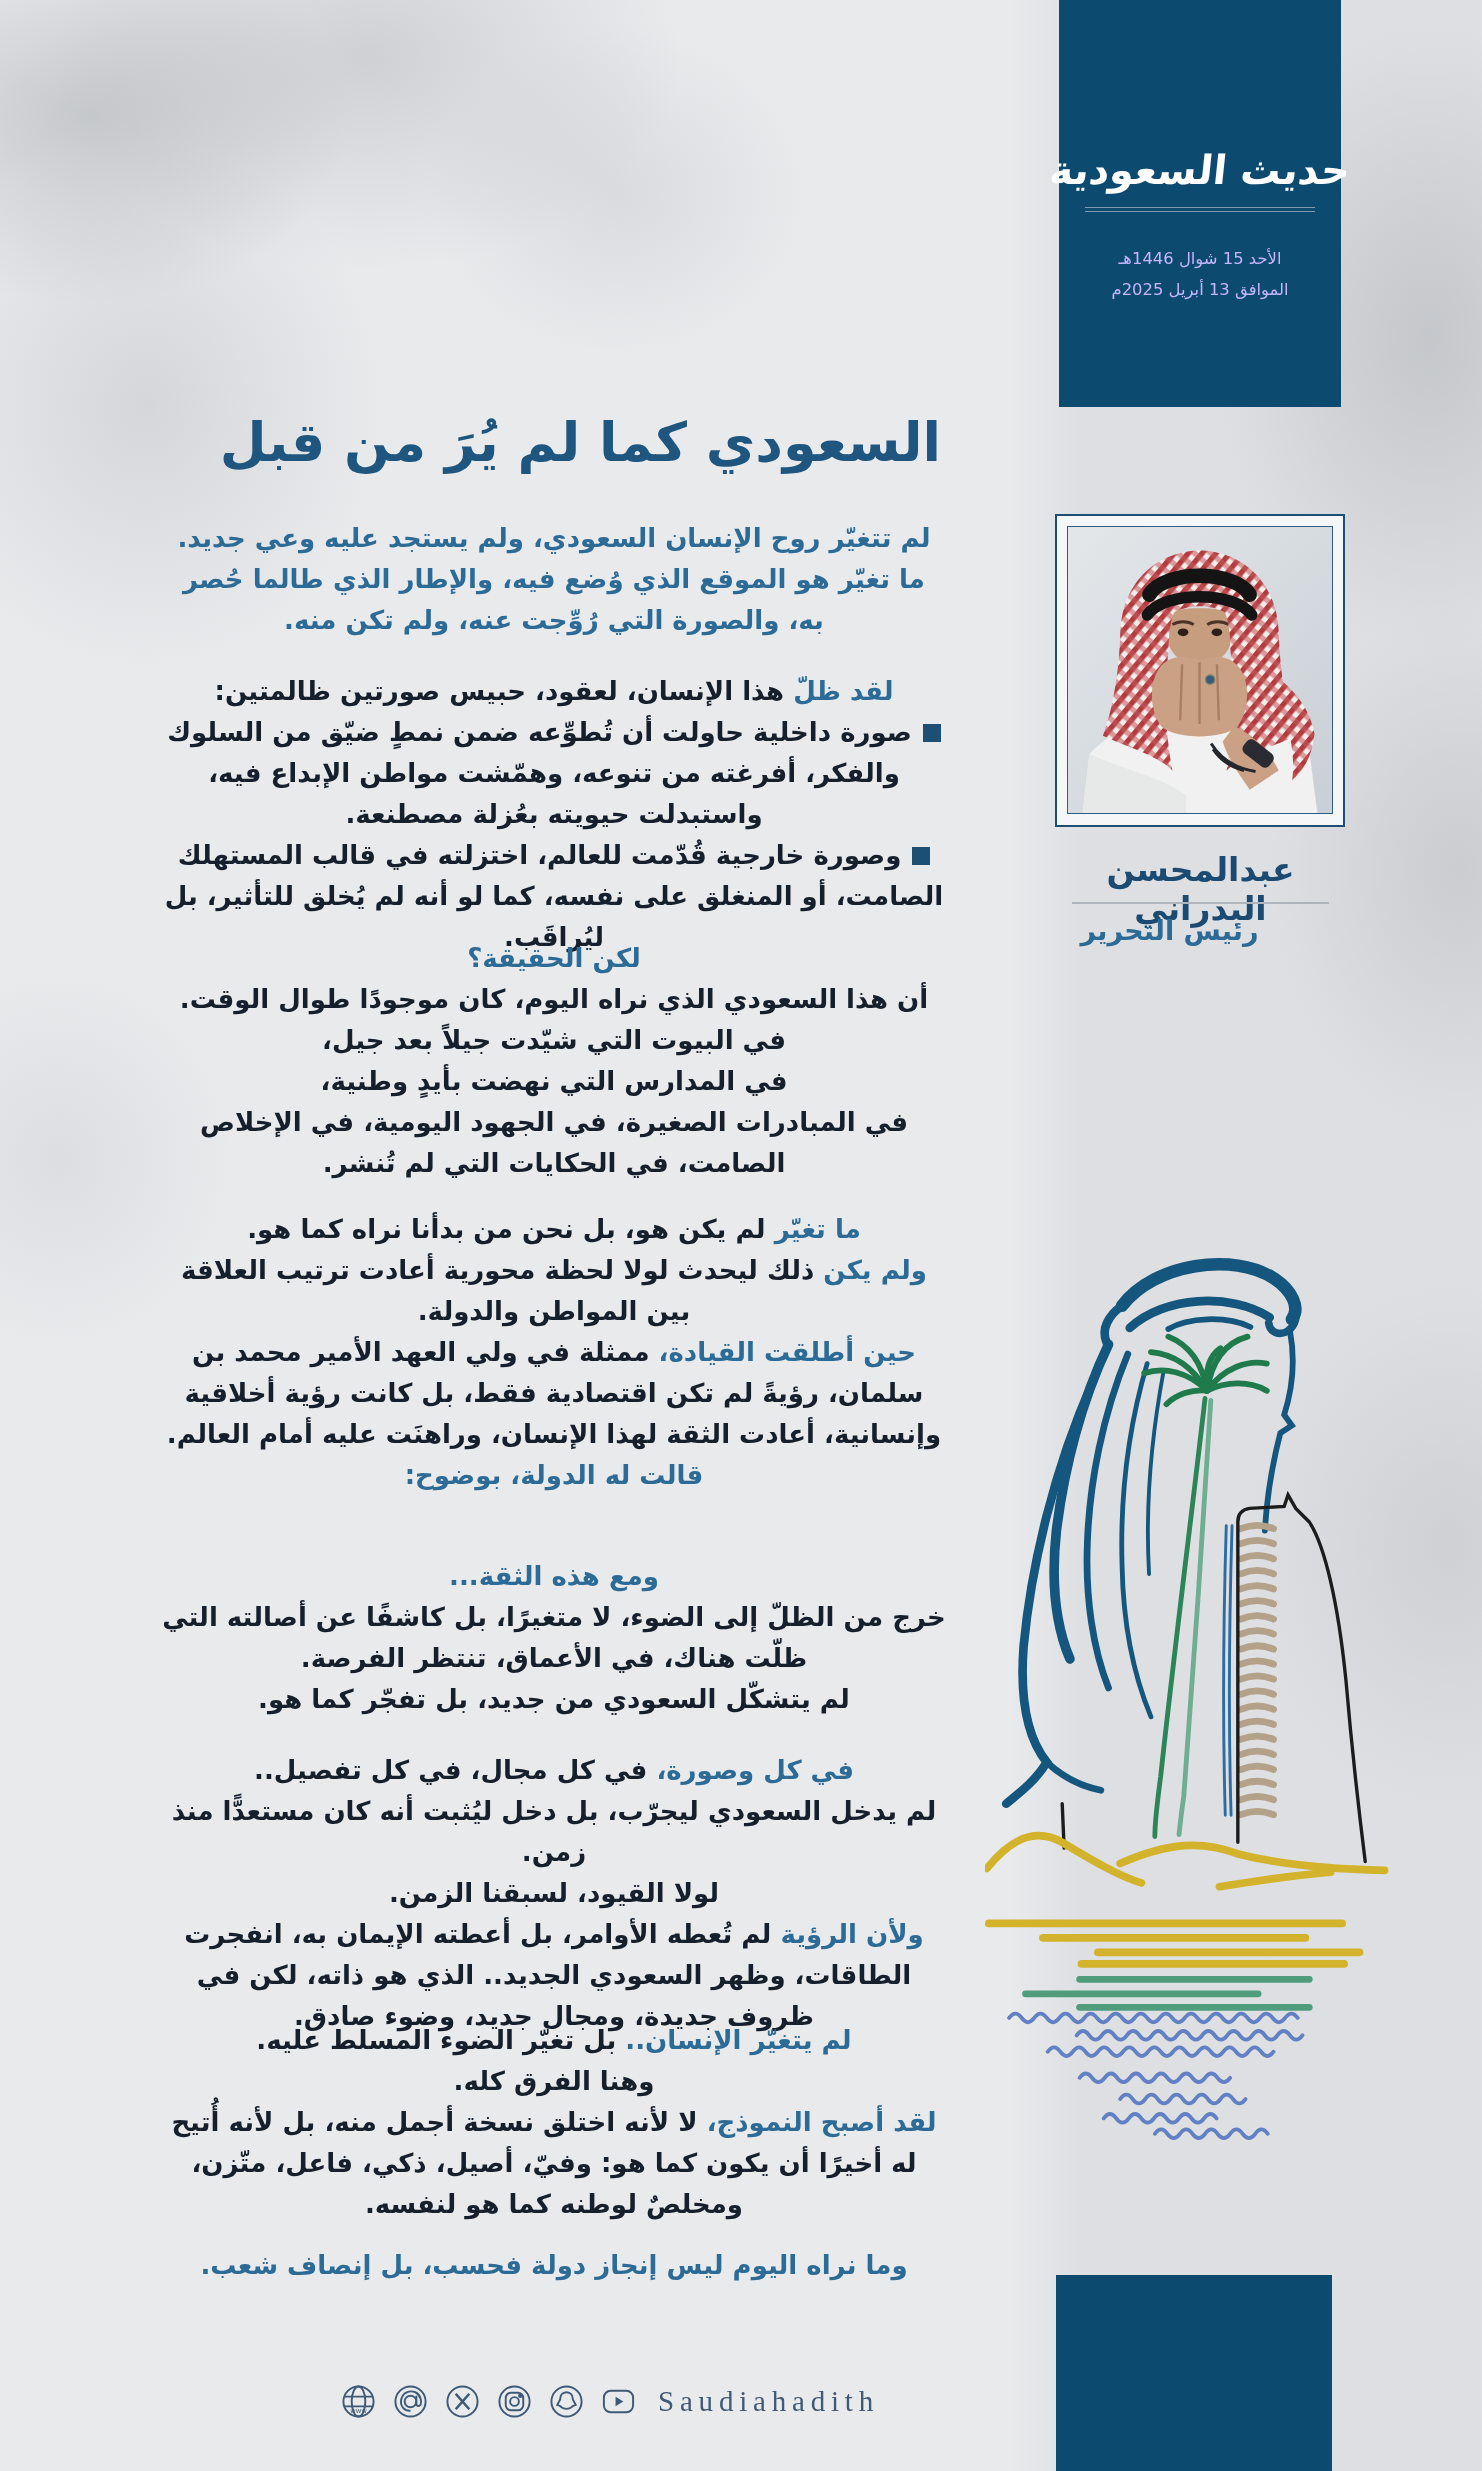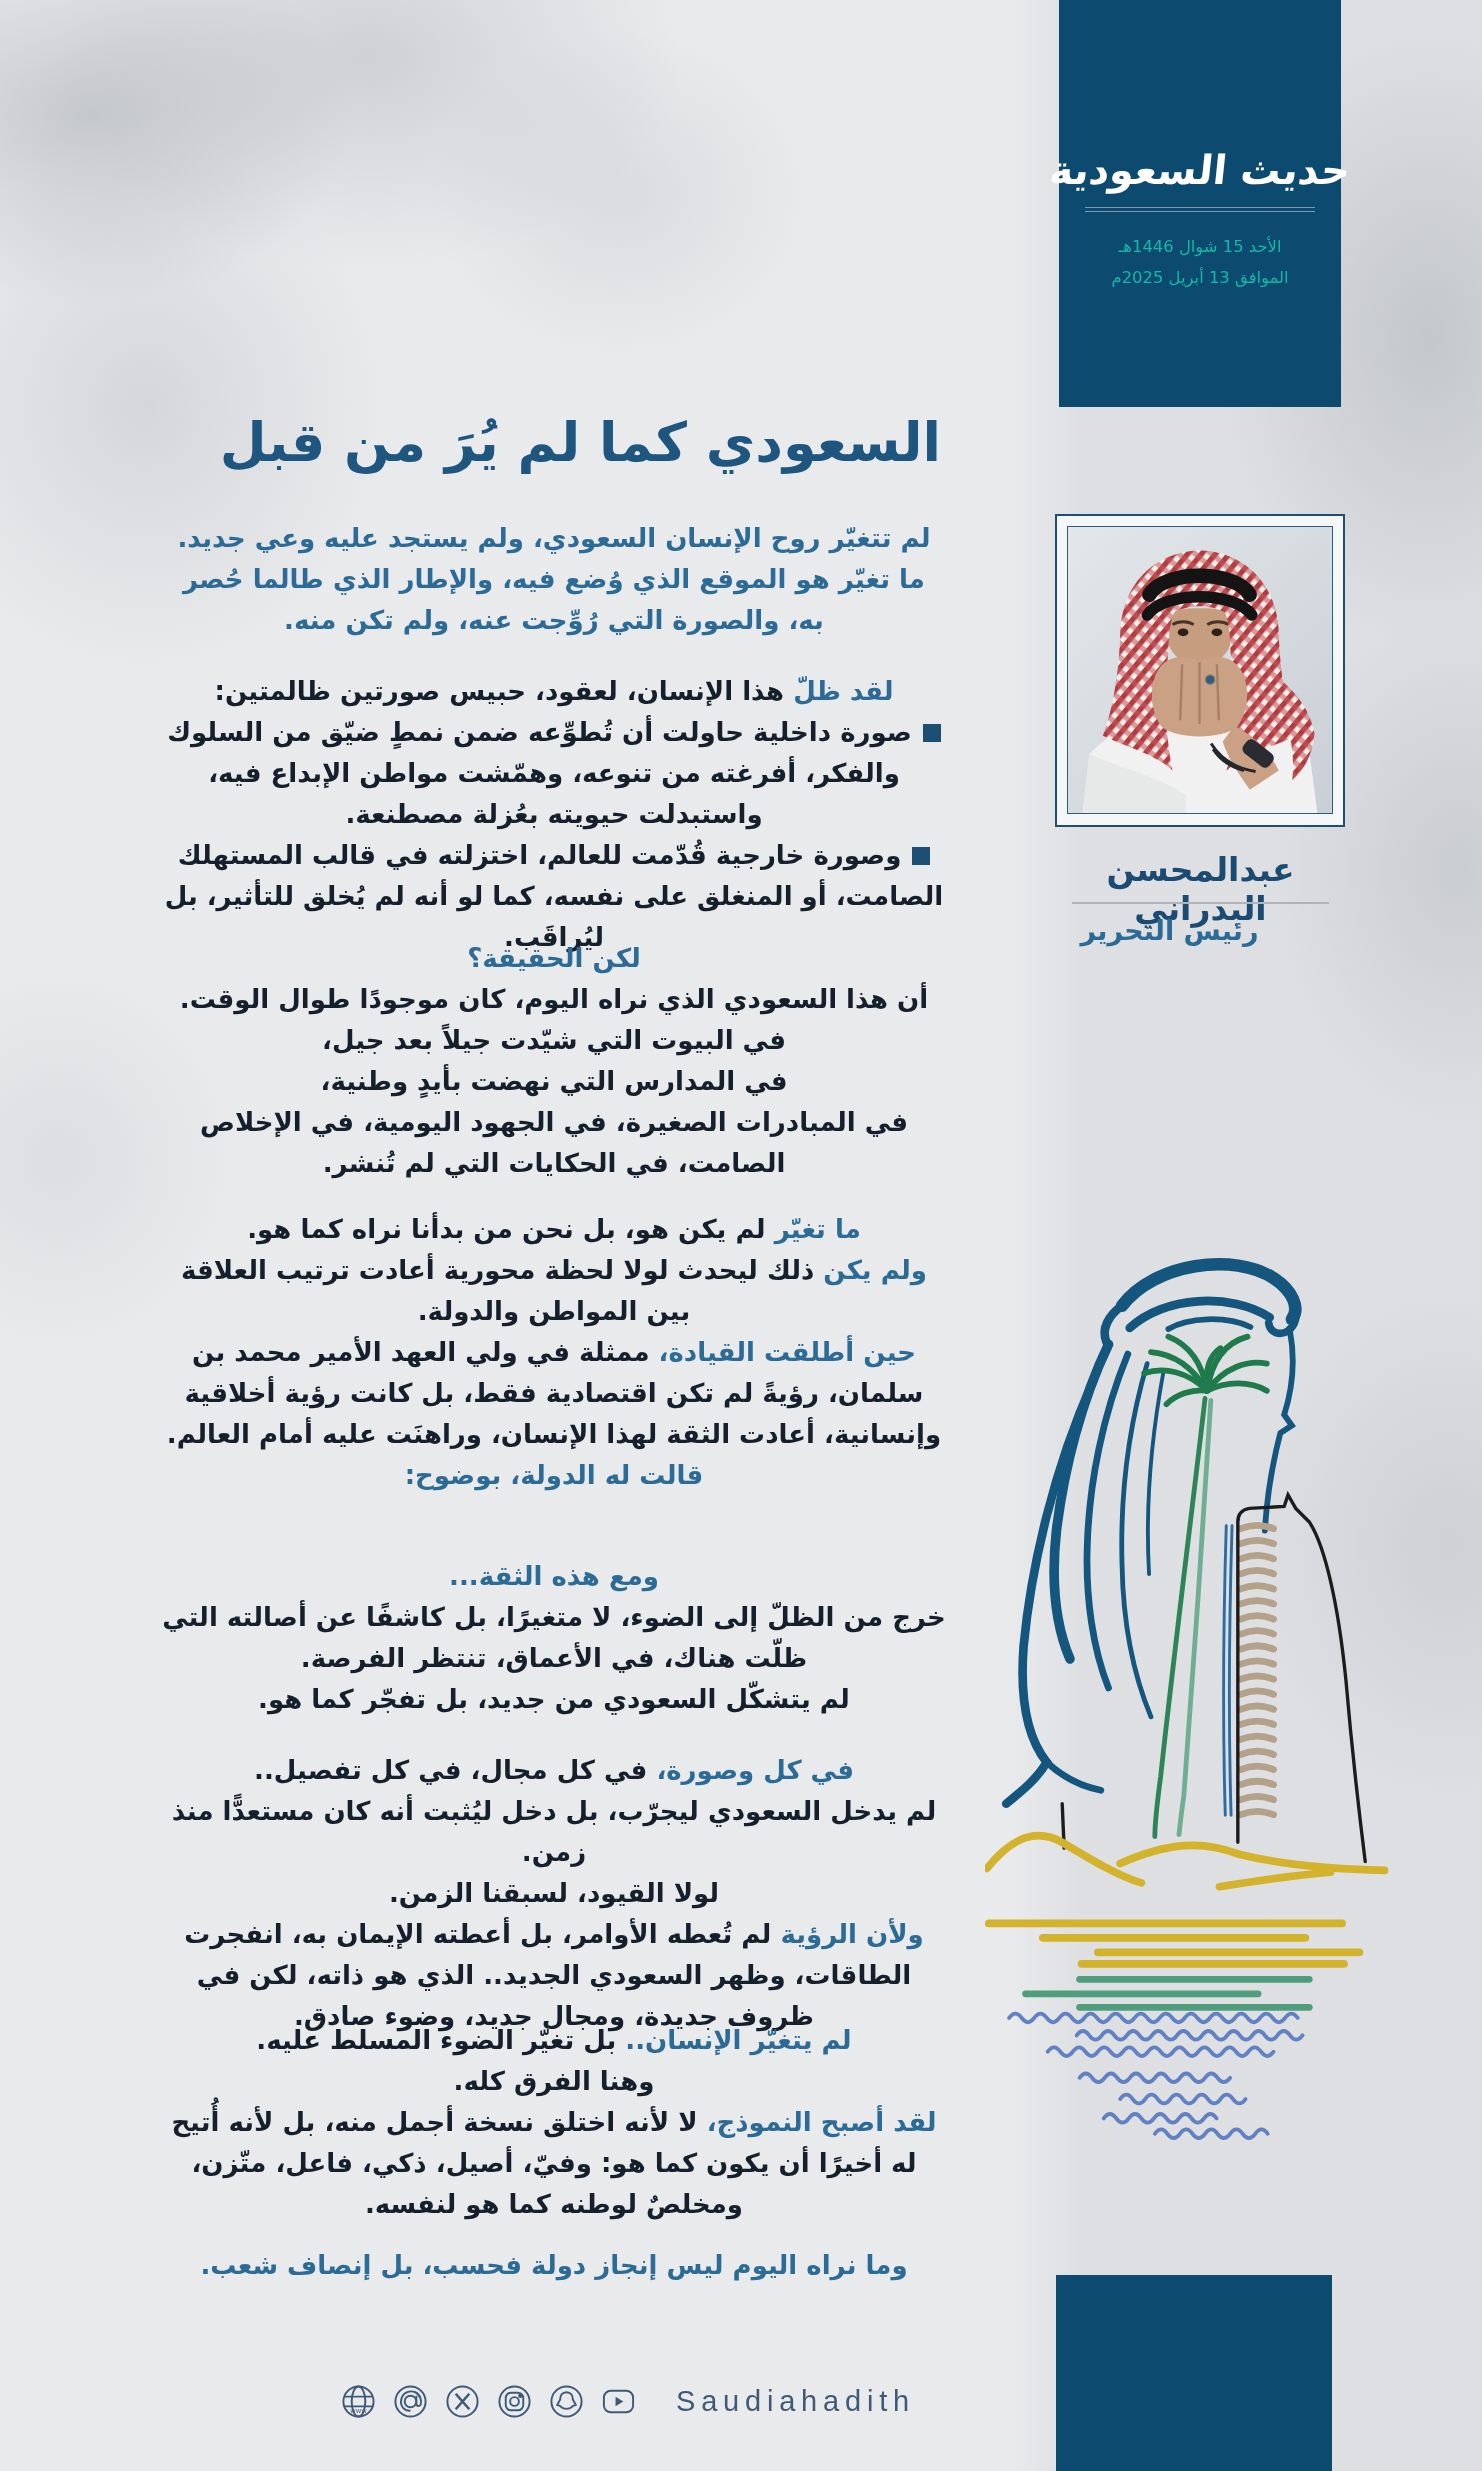--- a/index.html
+++ b/index.html
@@ -22,21 +22,21 @@
       radial-gradient(309px 406px at 1448px 1545px, rgba(152,158,164,.22), transparent 65%),
       radial-gradient(270px 290px at 58px 1159px, rgba(152,158,164,.16), transparent 65%),
       linear-gradient(90deg, rgba(0,0,0,0) 68%, rgba(120,128,136,.10) 73%);}
 
   
   .masthead{position:absolute;left:1059px;top:0;width:282px;height:407px;background:var(--banner);
     display:flex;flex-direction:column;align-items:center;z-index:3;}
   .logo{margin-top:147px;color:#fff;font-size:40px;font-weight:bold;transform:skewX(-6deg);
     white-space:nowrap;direction:rtl;}
   .logo-rule{margin-top:13.5px;width:230px;border-top:1.9px solid #7e99ac;border-bottom:1.9px solid #7e99ac;height:3.9px;}
-  .mast-dates{margin-top:20px;color:#14b8a6;font-size:16.4px;line-height:1.85;text-align:center;direction:rtl;}
+  .mast-dates{margin-top:32px;color:#c4b5fd;font-size:16.4px;line-height:1.85;text-align:center;direction:rtl;}
 
   
   .headline{position:absolute;top:375px;right:541px;direction:rtl;white-space:nowrap;
     font-size:54px;font-weight:bold;color:var(--headline);z-index:2;}
 
   
   .article{position:absolute;left:162px;top:0;width:784px;height:2472px;direction:rtl;z-index:2;
     font-size:26px;line-height:41px;color:var(--ink);text-align:right;font-weight:bold;}
   .block{position:absolute;right:0;width:784px;text-align:center;}
   .block.b0{top:518px}.block.b1{top:671px}.block.b2{top:938px}.block.b3{top:1209px}
@@ -57,22 +57,22 @@
     font-size:27px;font-weight:bold;color:var(--blue);direction:rtl;z-index:3;}
 
   
   .illu{position:absolute;left:985px;top:1236px;z-index:2;}
   .bottom-block{position:absolute;left:1056px;top:2275px;width:276px;height:197px;background:var(--banner);z-index:3;}
 
   
   .footer{position:absolute;left:340px;top:2383px;display:flex;align-items:center;gap:15px;
     direction:ltr;z-index:2;}
   .soc{width:37px;height:37px;display:inline-block;cursor:pointer;}
-  .handle{font-family:Liberation Sans, sans-serif;font-size:29px;letter-spacing:5.8px;color:var(--footer);
-    margin-left:24px;}
+  .handle{font-family:Liberation Serif, serif;font-size:29px;letter-spacing:5.8px;color:var(--footer);
+    margin-left:6px;}
 </style>
 </head>
 <body>
 
 <div class="page">
 
   <div class="masthead">
     <div class="logo">حديث السعودية</div>
     <div class="logo-rule"></div>
     <div class="mast-dates">

